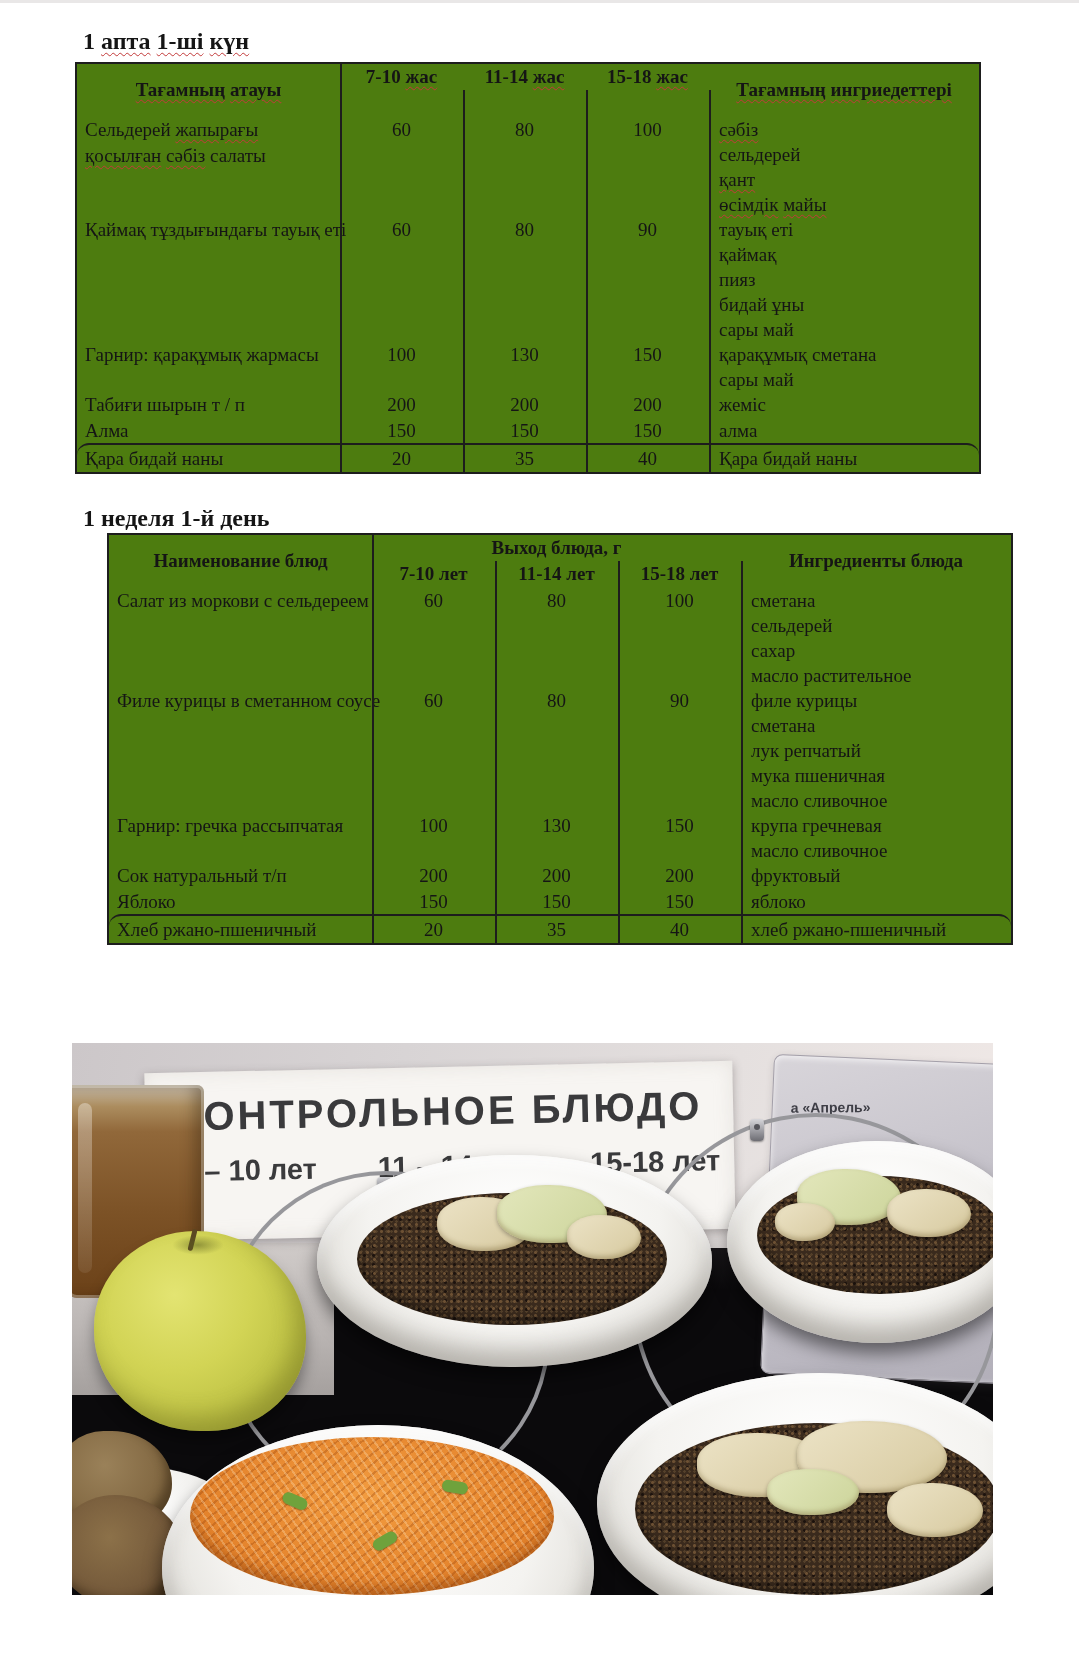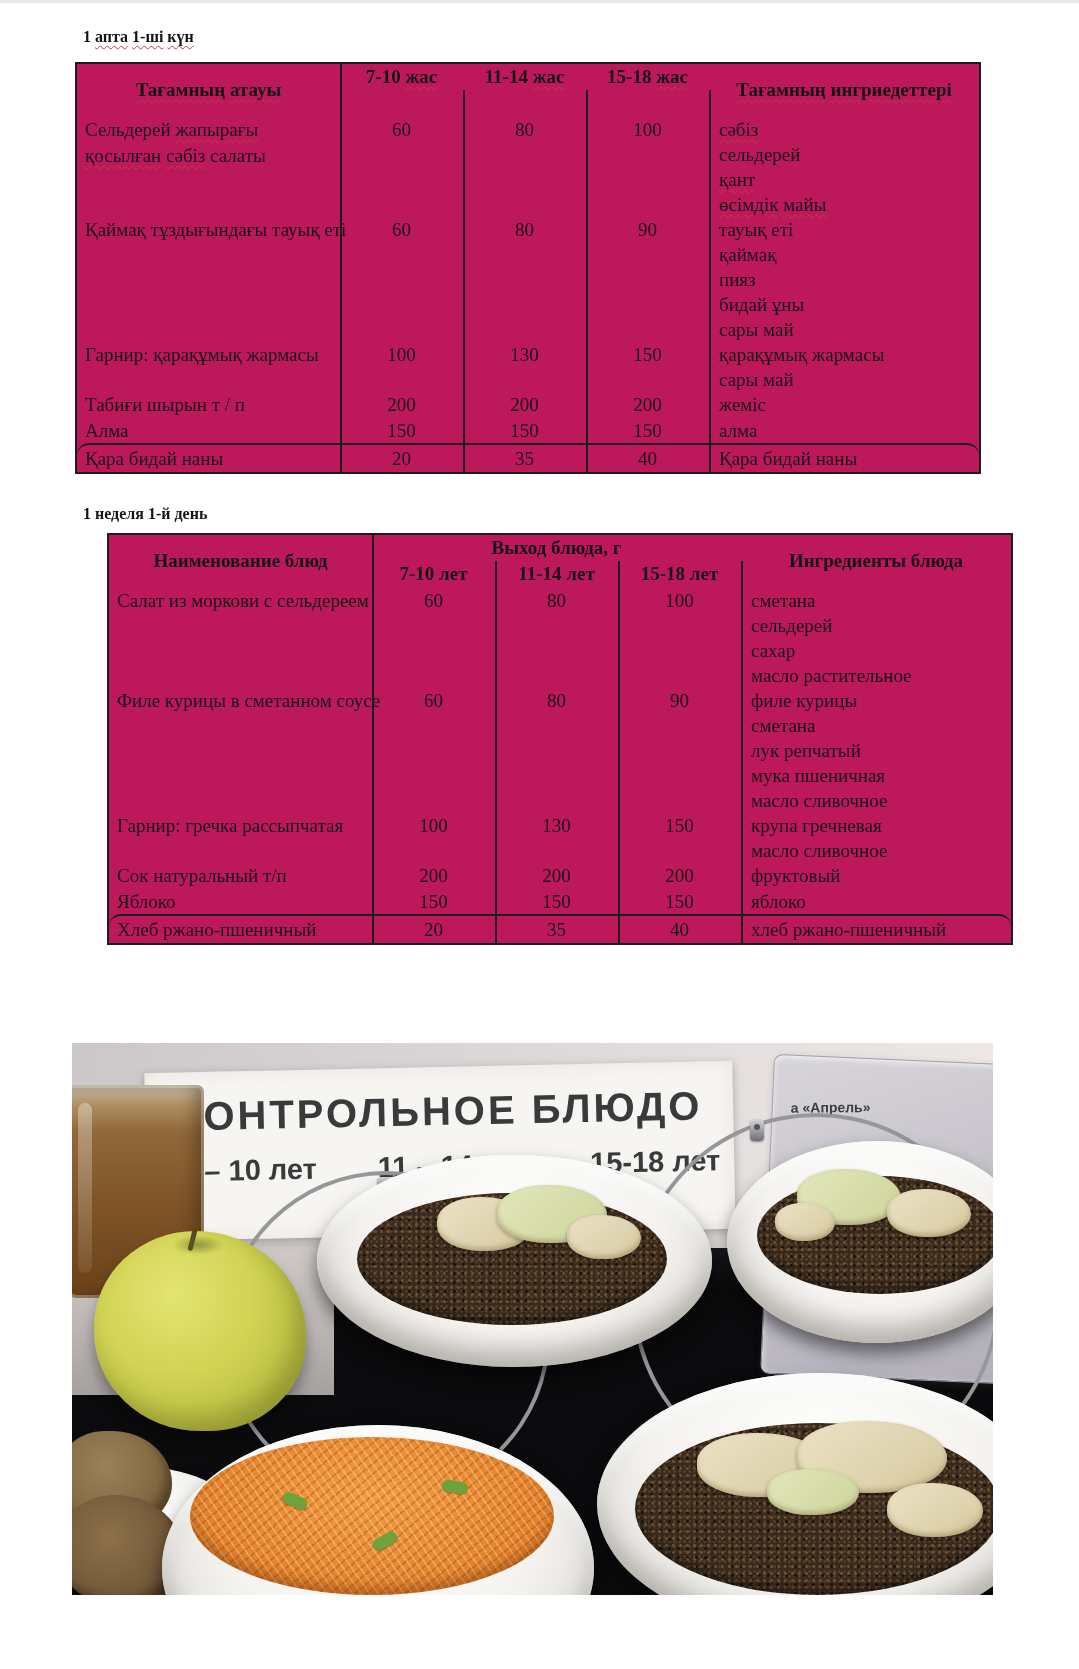--- a/index.html
+++ b/index.html
@@ -2,27 +2,27 @@
 <html><head>
 <meta charset="utf-8">
 <style>
   html,body{margin:0;padding:0;}
   body{
     width:1079px;height:1669px;position:relative;background:#ffffff;
     font-family:"Liberation Serif","DejaVu Serif",serif;color:#151515;
     overflow:hidden;
   }
   .scan-edge{position:absolute;left:0;top:0;width:1079px;height:3px;background:#e9e7e7;}
-  .doc-title{position:absolute;left:83px;font-size:16px;font-weight:bold;white-space:nowrap;}
+  .doc-title{position:absolute;left:83px;font-size:24px;font-weight:bold;white-space:nowrap;}
   #title1{top:28px;}
   #title2{top:505px;font-family:Liberation Serif, serif;}
   .sp{text-decoration:underline;text-decoration-style:wavy;text-decoration-color:#c23a3a;text-decoration-thickness:1px;text-underline-offset:3px;}
 
   
-  .tbl{position:absolute;left:75px;width:906px;box-sizing:border-box;border:2px solid #1d1d1d;background:#be185d;}
+  .tbl{position:absolute;left:75px;width:906px;box-sizing:border-box;border:2px solid #1d1d1d;background:#4d7c0f;}
   #tbl1{top:62px;}
   #tbl2{top:533px;margin-left:32px;}
   .vl{position:absolute;width:2px;background:#1d1d1d;top:0;bottom:0;display:block;}
   .vl.part{top:26px;}
   .thead{display:grid;grid-template-columns:263px 369px 270px;height:52px;font-weight:bold;font-size:19px;}
   .th-name,.th-ing{display:flex;align-items:center;justify-content:center;text-align:center;}
   .th-out-title{height:26px;line-height:26px;text-align:center;}
   .th-ages{display:grid;grid-template-columns:123px 123px 123px;height:26px;}
   .th-age{text-align:center;line-height:26px;}
   .trow{display:grid;grid-template-columns:263px 123px 123px 123px 1fr;font-size:19px;}
@@ -172,21 +172,21 @@
       <div class="il">сары май</div>
     </div>
   </div>
 
   <div class="trow h50">
     <div class="c name"><span class="nw">Гарнир: қарақұмық жармасы</span></div>
     <div class="c num"><span>100</span></div>
     <div class="c num"><span>130</span></div>
     <div class="c num"><span>150</span></div>
     <div class="c ing">
-      <div class="il">қарақұмық жармасы</div>
+      <div class="il">қарақұмық сметана</div>
       <div class="il">сары май</div>
     </div>
   </div>
 
   <div class="trow h26">
     <div class="c name"><span class="nw">Табиғи шырын т / п</span></div>
     <div class="c num"><span>200</span></div>
     <div class="c num"><span>200</span></div>
     <div class="c num"><span>200</span></div>
     <div class="c ing">

